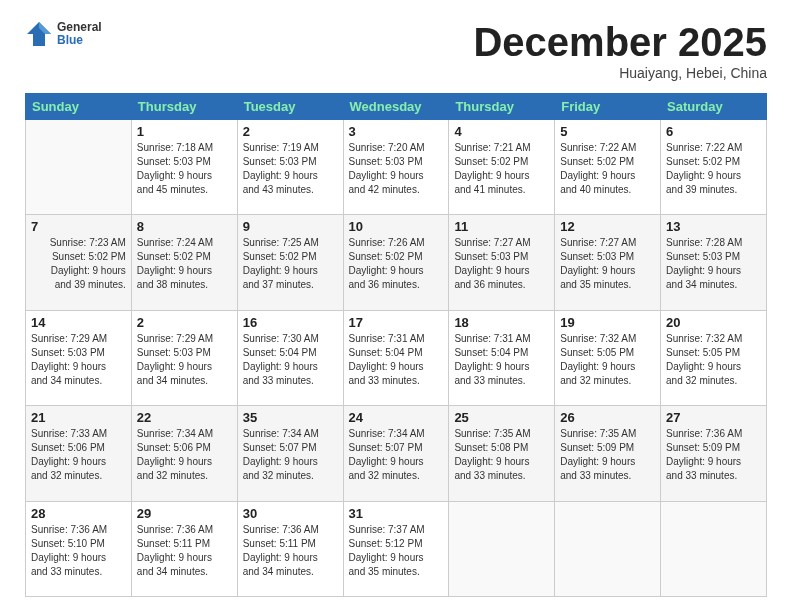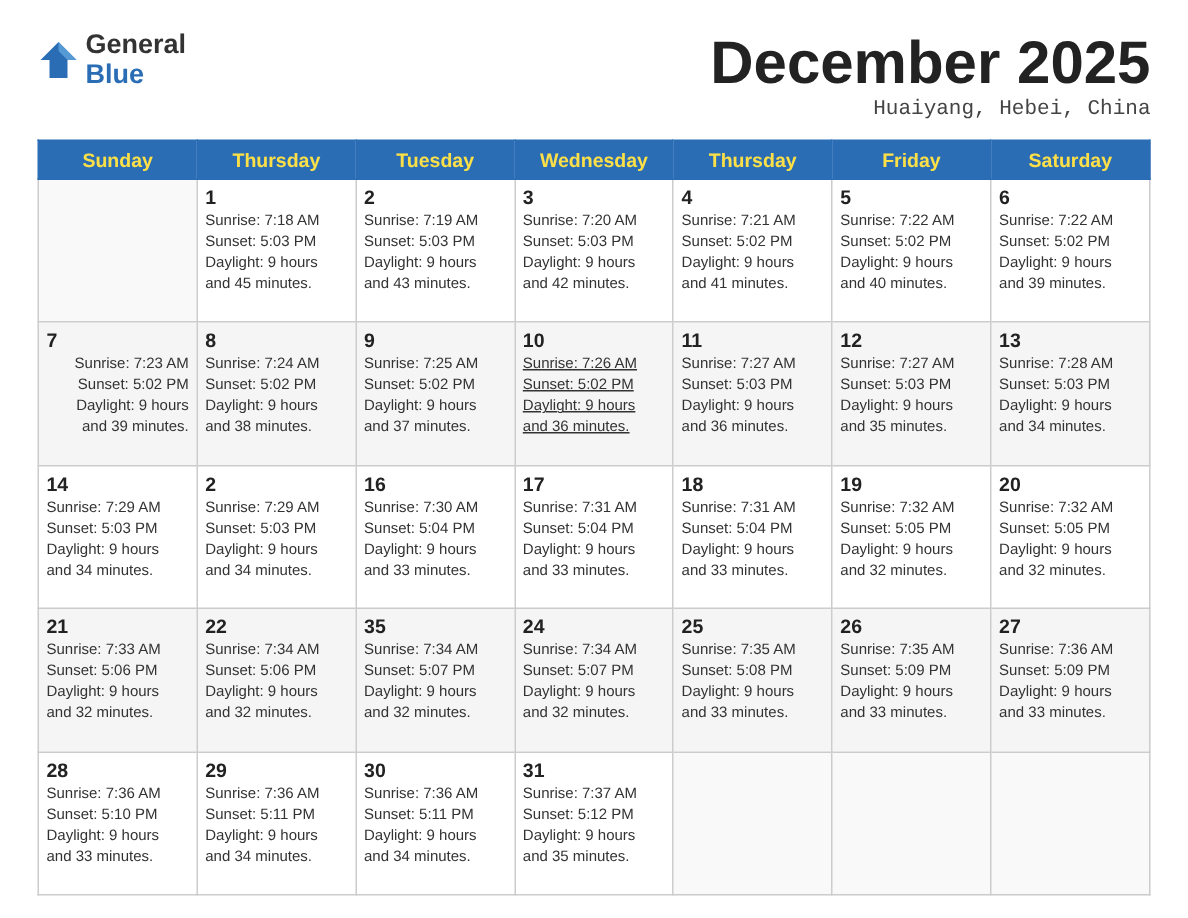--- a/index.html
+++ b/index.html
@@ -23,21 +23,21 @@
       align-items: flex-start;
       margin-bottom: 12px;
     }
     .logo {
       display: flex;
       align-items: center;
     }
     .logo-text {
       display: flex;
       flex-direction: column;
-      font-size: 18px;
+      font-size: 12px;
       font-weight: bold;
       line-height: 1.1;
     }
     .logo-general { color: #333; }
     .logo-blue { color: #2a6db5; }
     .logo-icon {
       width: 28px;
       height: 28px;
       margin-right: 4px;
     }
@@ -45,31 +45,30 @@
       text-align: right;
     }
     .month-title {
       font-size: 40px;
       font-weight: bold;
       color: #222;
     }
     .location {
       font-size: 14px;
       color: #444;
-      font-family: Liberation Mono, monospace;
     }
     .calendar {
       border-collapse: collapse;
       width: 100%;
       flex: 1;
     }
     .calendar th {
       background-color: #2a6db5;
-      color: #fde047;
-      text-align: center;
+      color: #86efac;
+      text-align: left;
       padding: 5px 6px;
       font-size: 13px;
       font-weight: bold;
       border: 1px solid #2a6db5;
     }
     .calendar td {
       border: 1px solid #ccc;
       vertical-align: top;
       padding: 4px 5px;
       font-size: 10px;
@@ -196,21 +195,21 @@
           </td>
           <td>
             <span class="day-number">9</span>
             <div class="day-info" style="white-space: pre-line;">Sunrise: 7:25 AM
 Sunset: 5:02 PM
 Daylight: 9 hours
 and 37 minutes.</div>
           </td>
           <td>
             <span class="day-number">10</span>
-            <div class="day-info" style="white-space: pre-line; text-decoration: underline;">Sunrise: 7:26 AM
+            <div class="day-info" style="white-space: pre-line;">Sunrise: 7:26 AM
 Sunset: 5:02 PM
 Daylight: 9 hours
 and 36 minutes.</div>
           </td>
           <td>
             <span class="day-number">11</span>
             <div class="day-info" style="white-space: pre-line;">Sunrise: 7:27 AM
 Sunset: 5:03 PM
 Daylight: 9 hours
 and 36 minutes.</div>

